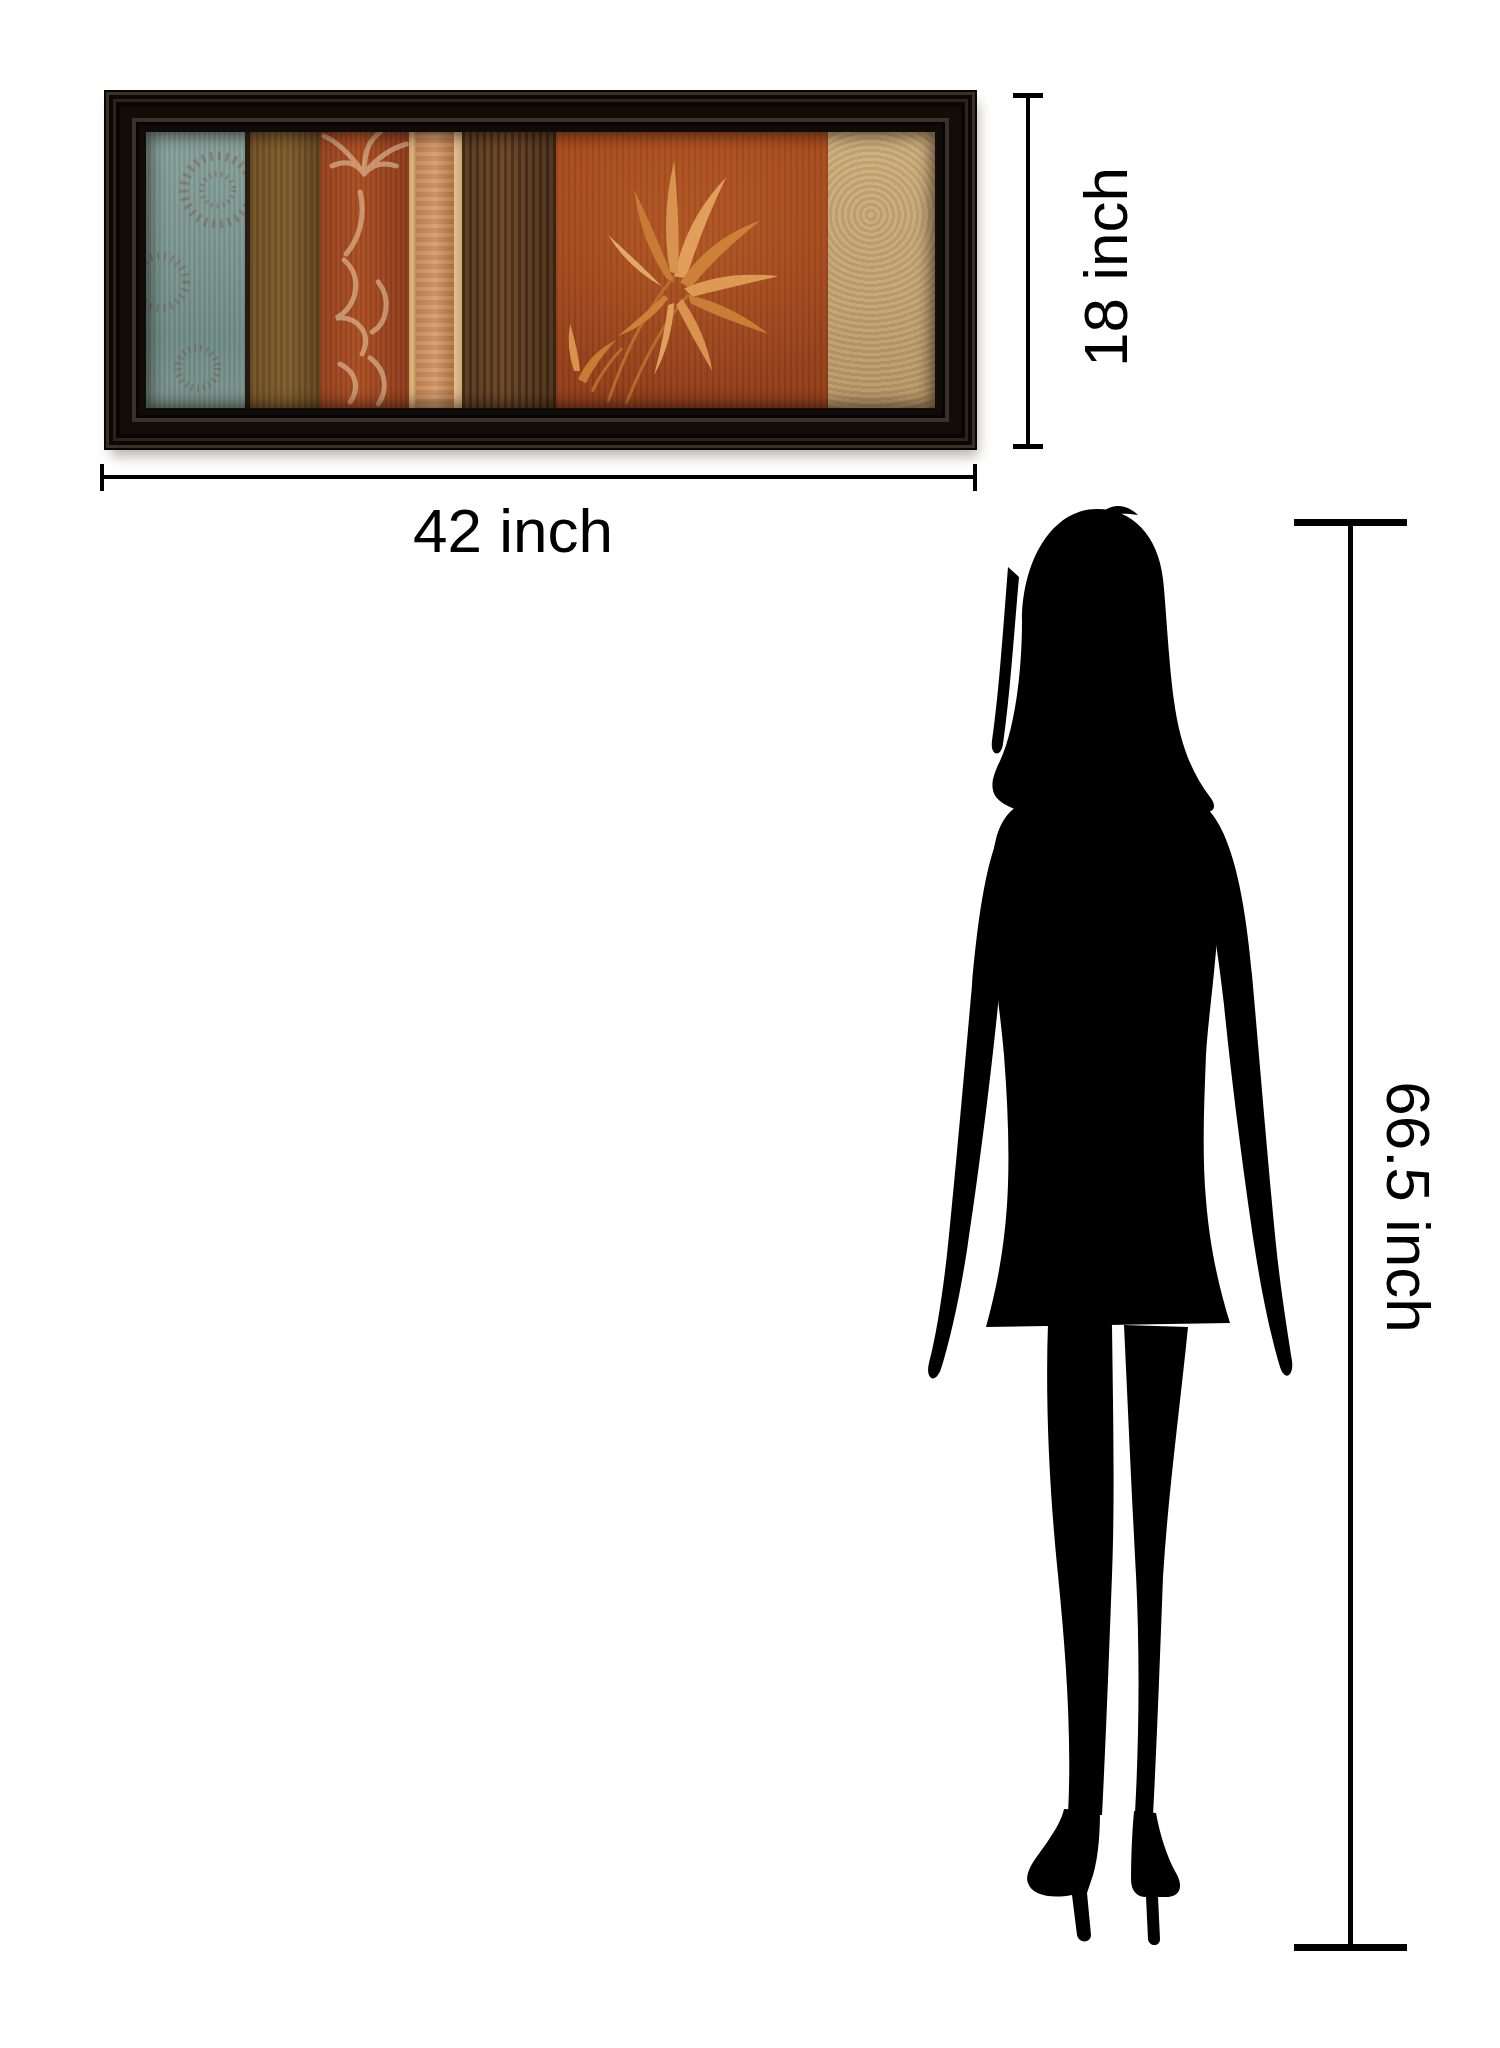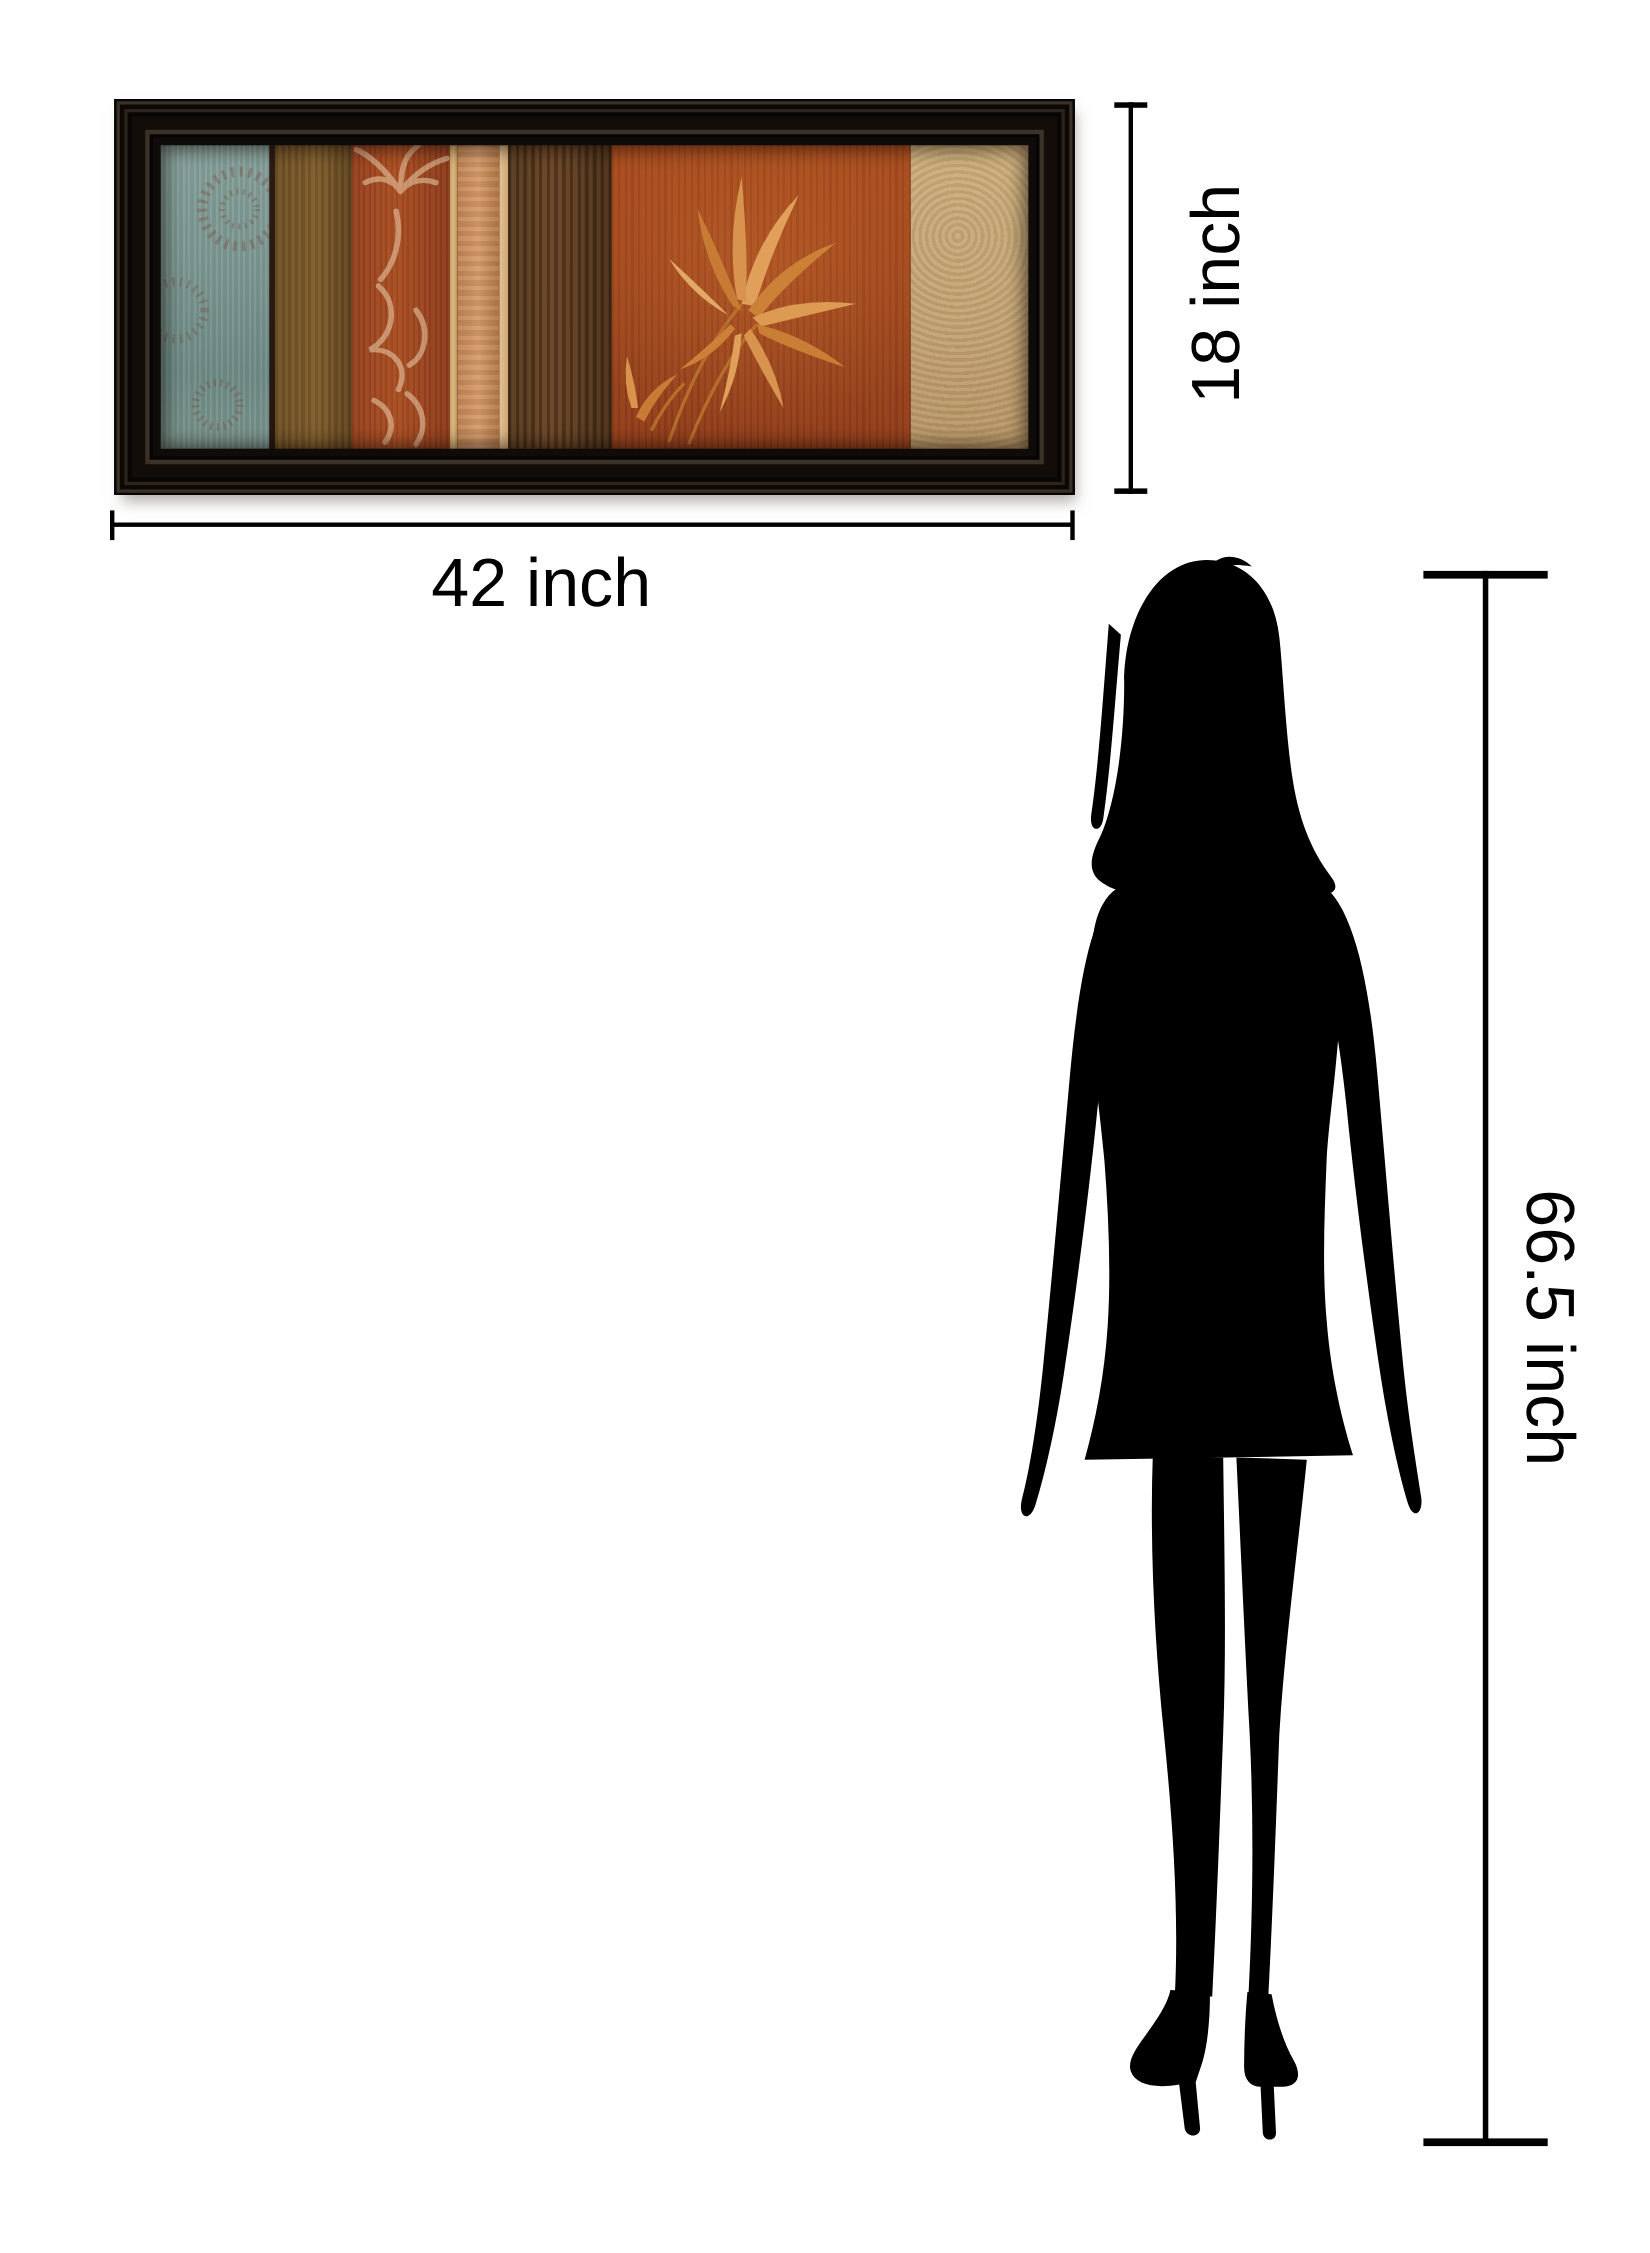--- a/index.html
+++ b/index.html
@@ -132,21 +132,21 @@
           </g>
         </svg>
       </div>
       <div class="stripe s-gold"></div>
     </div>
   </div>
 
   <div class="dim" style="left:102px;top:475px;width:874px;height:4px;"></div>
   <div class="dim" style="left:100px;top:464px;width:4px;height:27px;"></div>
   <div class="dim" style="left:973px;top:464px;width:4px;height:27px;"></div>
-  <div class="lbl" style="left:492px;top:531px;">42 inch</div>
+  <div class="lbl" style="left:513px;top:531px;">42 inch</div>
 
   <div class="dim" style="left:1026px;top:93px;width:4px;height:356px;"></div>
   <div class="dim" style="left:1013px;top:93px;width:30px;height:5px;"></div>
   <div class="dim" style="left:1013px;top:444px;width:30px;height:5px;"></div>
   <div class="lbl rot-ccw" style="left:1106px;top:267px;">18 inch</div>
 
   <div class="dim" style="left:1348px;top:519px;width:5px;height:1431px;"></div>
   <div class="dim" style="left:1294px;top:519px;width:113px;height:7px;"></div>
   <div class="dim" style="left:1294px;top:1944px;width:113px;height:7px;"></div>
   <div class="lbl rot-cw" style="left:1408px;top:1207px;">66.5 inch</div>

